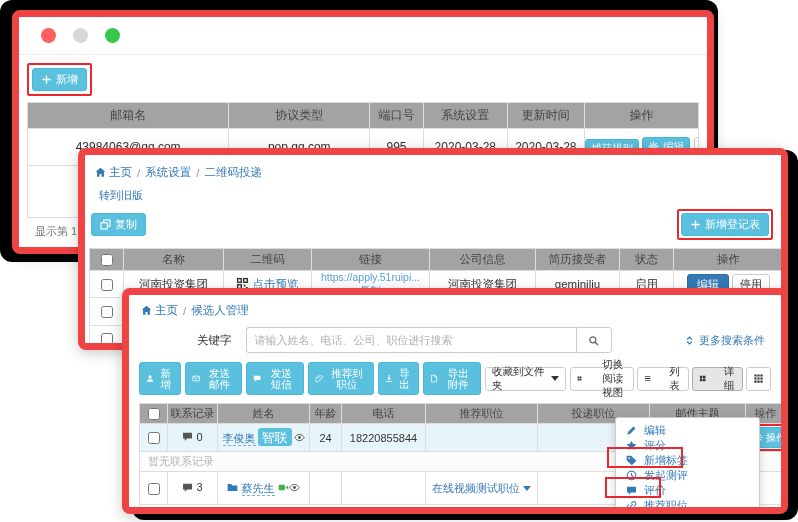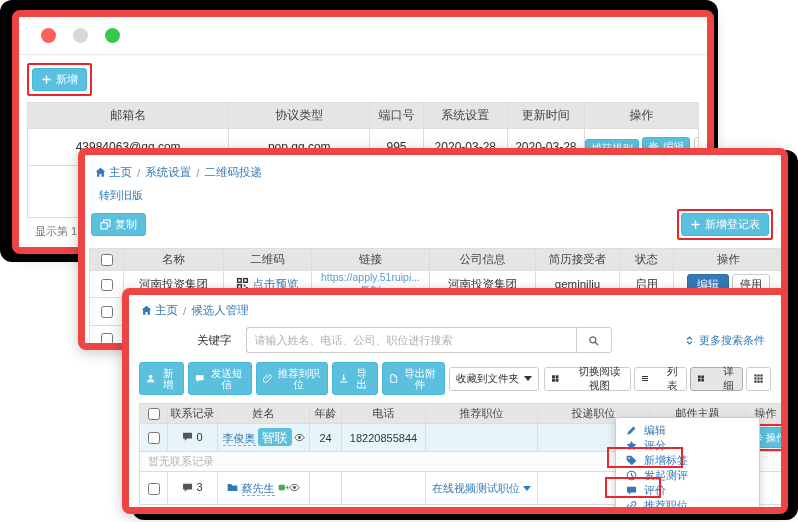--- a/index.html
+++ b/index.html
@@ -20,21 +20,21 @@
   .dot{width:15px;height:15px;border-radius:50%;display:inline-block}
   .w1body{padding:8px 8px 0 8px}
   .hlwrap{display:inline-block;border:2px solid var(--red);padding:3px;border-radius:2px}
   .btn{display:inline-flex;align-items:center;gap:4px;border:1px solid transparent;border-radius:3px;
        font-size:11px;line-height:1;cursor:pointer;font-family:inherit;background:#fff}
   .btn.blue{background:var(--accent);border-color:#46b8da;color:#fff;padding:5px 8px}
   .btn.primary{background:var(--primary);border-color:#2e6da4;color:#fff;padding:4px 9px}
   .btn.ghost{background:#fff;border-color:#ccc;color:#333;padding:4px 7px}
   table{border-collapse:collapse;table-layout:fixed;width:100%}
   th,td{border:1px solid var(--bd);text-align:center;overflow:hidden;white-space:nowrap}
-  thead th{background:#e5e5e5;font-weight:normal;color:#444}
+  thead th{background:#a3a3a3;font-weight:normal;color:#444}
   .t1{margin-top:6px;font-size:12px}
   .t1 thead th{height:26px;font-size:12px}
   .t1 tbody td{height:37px;color:#333}
   .t1 .emptyrow td{height:52px}
   .pager{font-size:11px;color:#777;margin:6px 0 0 8px}
   
   .w2body{padding:8px 8px 0 4px}
   .crumbs{font-size:11.5px;color:#999;display:flex;align-items:center;gap:5px;padding:2px 0 0 6px}
   .crumbs a{color:var(--primary);text-decoration:none;display:inline-flex;align-items:center;gap:3px}
   .legacy{font-size:11px;color:var(--primary);margin:8px 0 6px 10px}
@@ -405,20 +405,26 @@
     </div>
     <div class="toolbar">
       <button class="btn blue">
           <svg class="ic">
             <use href="#i-person"></use>
           </svg>
           <span>新增</span>
         </button>
       <button class="btn blue">
           <svg class="ic">
+            <use href="#i-mail"></use>
+          </svg>
+          <span>发送邮件</span>
+        </button>
+      <button class="btn blue">
+          <svg class="ic">
             <use href="#i-chat"></use>
           </svg>
           <span>发送短信</span>
         </button>
       <button class="btn blue">
           <svg class="ic">
             <use href="#i-clip"></use>
           </svg>
           <span>推荐到职位</span>
         </button>

